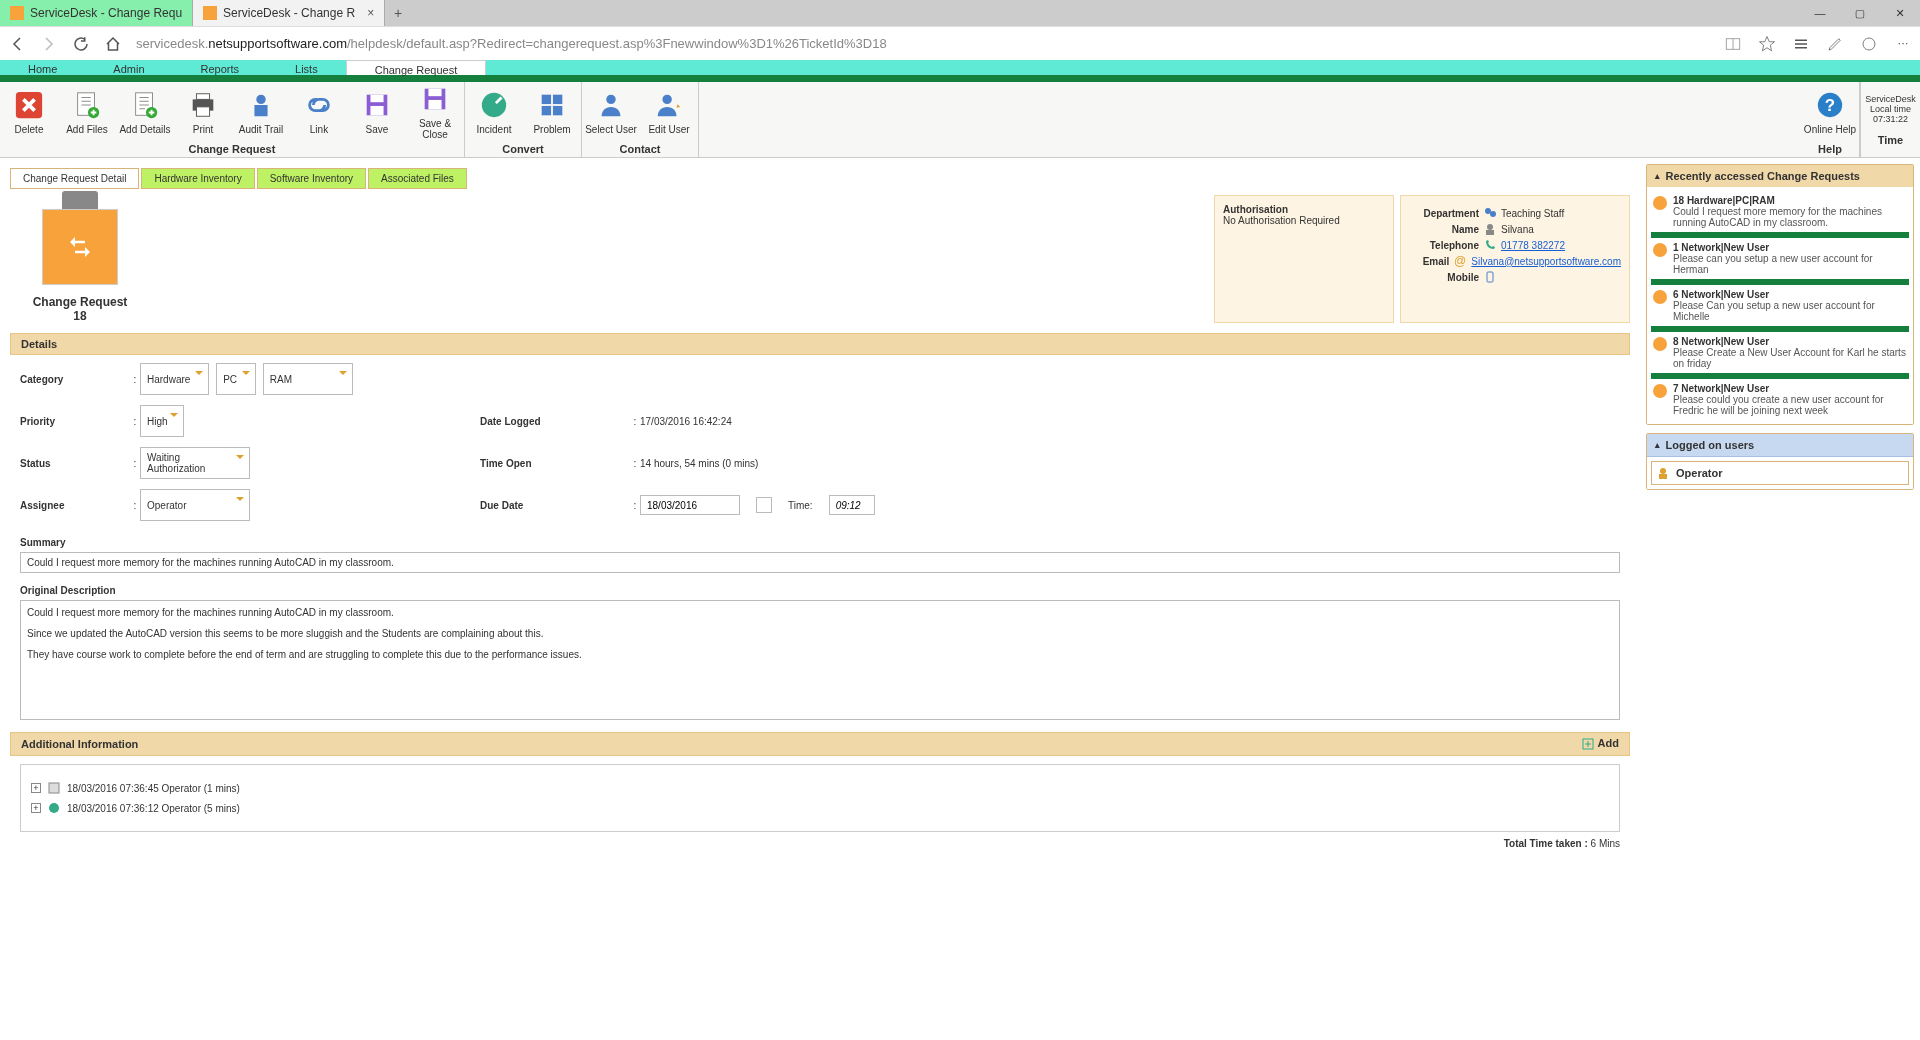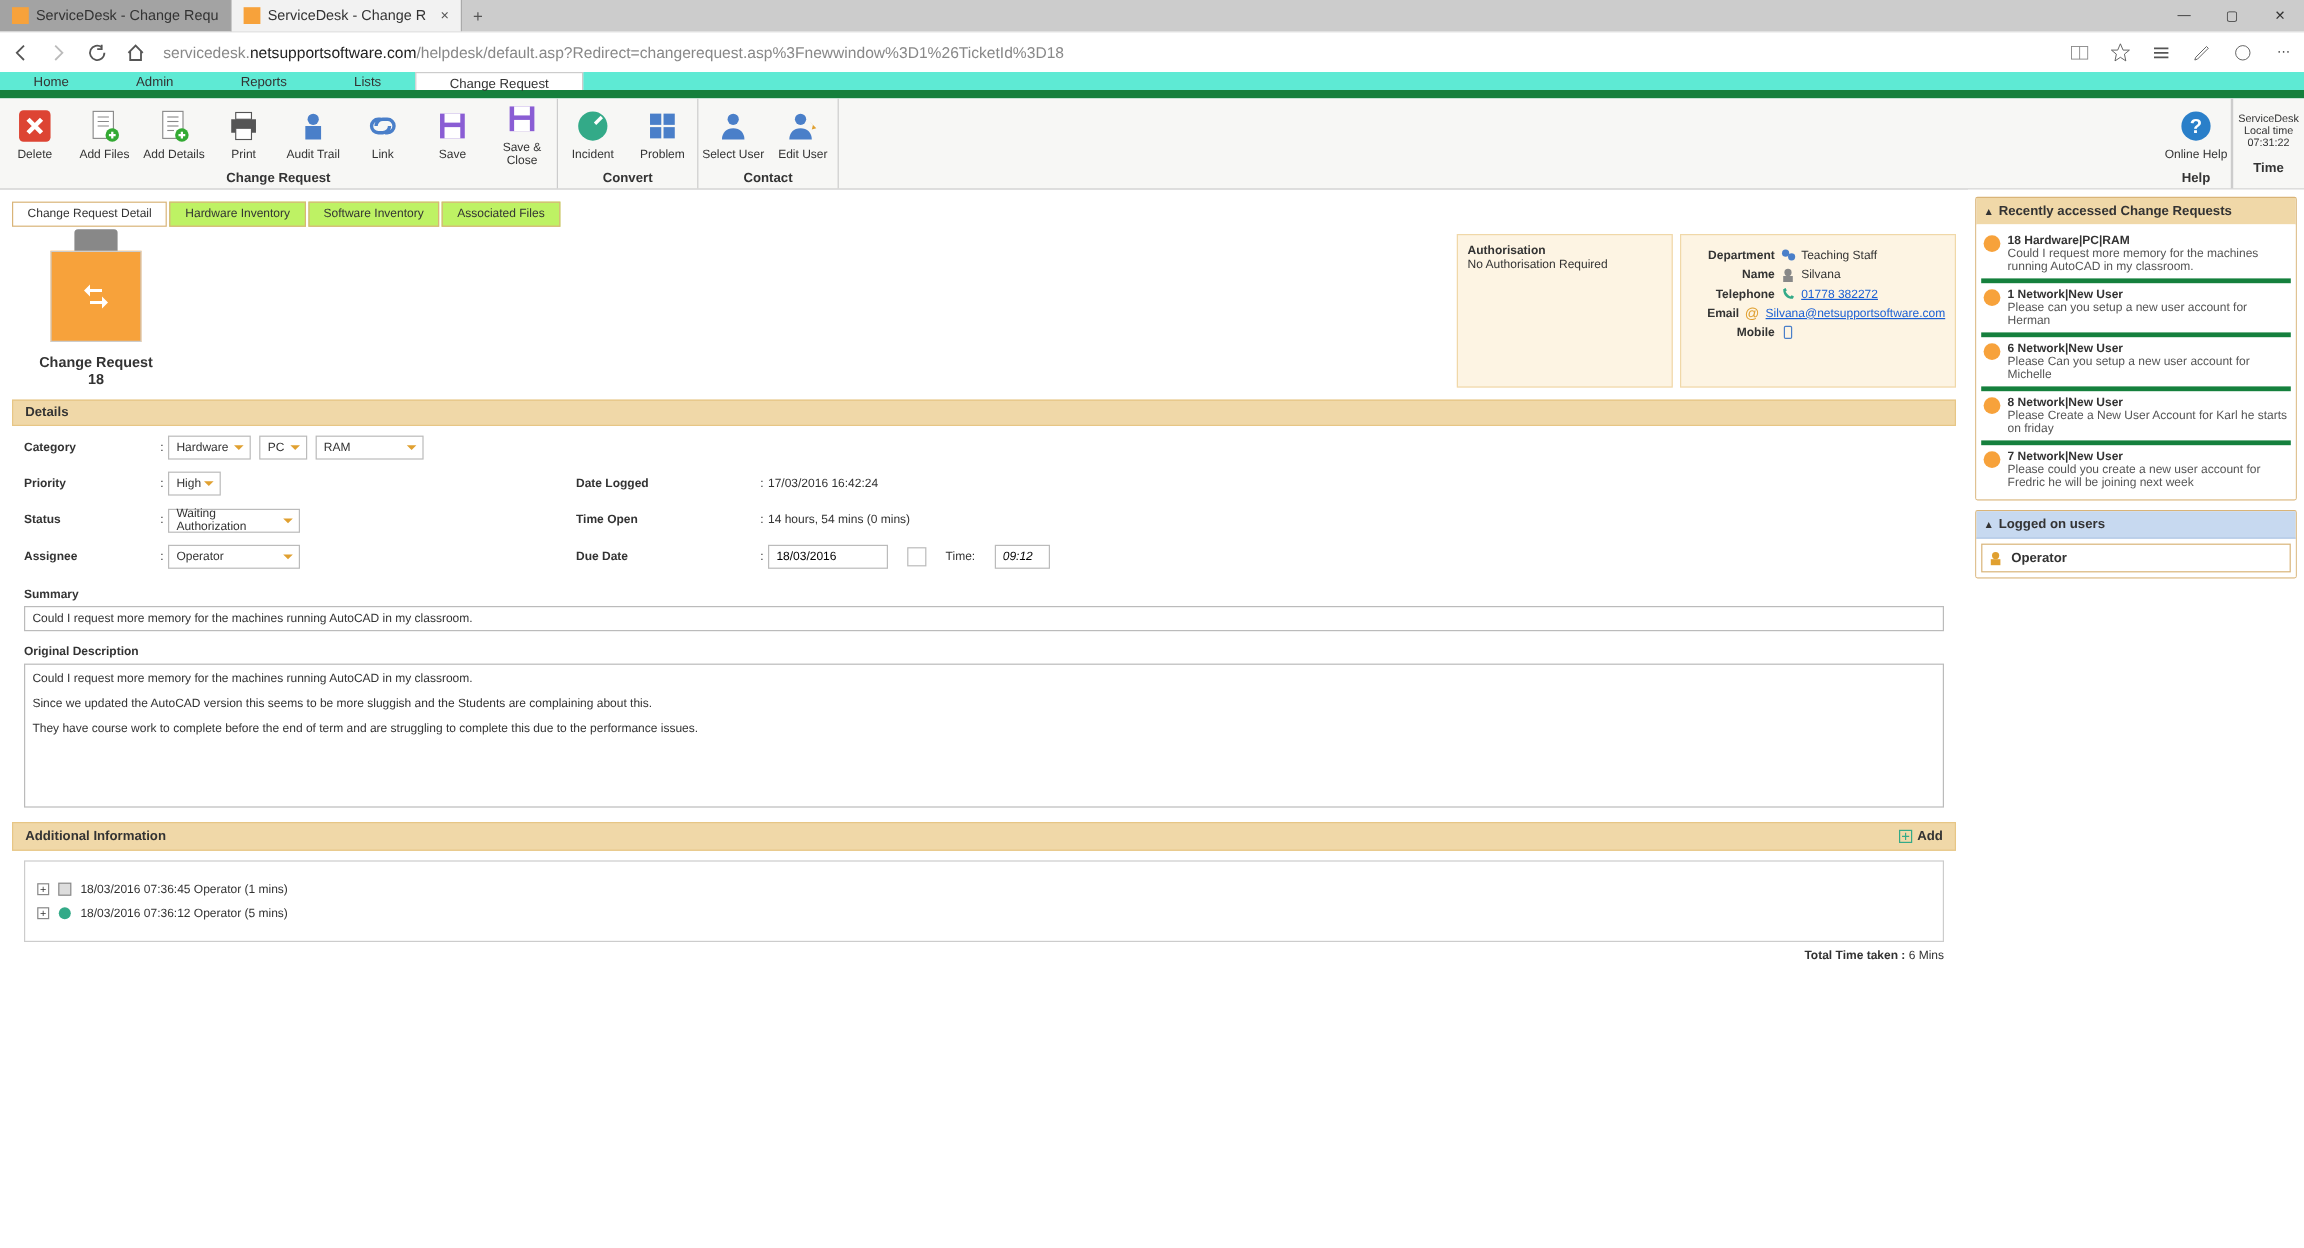--- a/index.html
+++ b/index.html
@@ -1,21 +1,21 @@
 <!DOCTYPE html>
 <html><head>
 <meta charset="utf-8">
 <style>
 *{box-sizing:border-box;margin:0;padding:0;font-family:"Segoe UI",Tahoma,sans-serif;}
 body{background:#fff;font-size:11px;color:#333;overflow:hidden;}
 
 
 .browser-top{background:#ccc;}
 .tab-strip{display:flex;align-items:center;height:26px;background:#ccc;}
-.tab{display:flex;align-items:center;gap:6px;height:26px;padding:0 10px;background:#a3a3a3;border-right:1px solid #aaa;font-size:12px;color:#333;}
+.tab{display:flex;align-items:center;gap:6px;height:26px;padding:0 10px;background:#86efac;border-right:1px solid #aaa;font-size:12px;color:#333;}
 .tab.active{background:#f2f2f2;}
 .tab .favicon{width:14px;height:14px;background:#f7a23b;display:inline-block;}
 .tab .close{margin-left:6px;color:#555;}
 .newtab{width:26px;text-align:center;color:#555;font-size:14px;}
 .win-controls{margin-left:auto;display:flex;}
 .win-controls div{width:40px;height:26px;display:flex;align-items:center;justify-content:center;color:#333;}
 .nav-bar{display:flex;align-items:center;height:34px;background:#ffffff;border-top:1px solid #ddd;padding:0 8px;gap:14px;}
 .nav-bar .nav-icon{width:18px;height:18px;display:flex;align-items:center;justify-content:center;color:#555;}
 .url{flex:1;font-size:13px;color:#888;}
 .url .host{color:#222;}
@@ -65,21 +65,21 @@
 .contact-row a{color:#1a5fd4;text-decoration:underline;}
 
 
 .section-hd{background:#f0d8a8;padding:4px 10px;font-weight:bold;font-size:11px;border:1px solid #e7c685;margin-bottom:8px;display:flex;align-items:center;}
 .section-hd .add{margin-left:auto;font-weight:bold;color:#333;}
 
 
 .form-grid{display:grid;grid-template-columns:110px 10px 340px 150px 10px 1fr;row-gap:10px;align-items:center;font-size:10px;margin:0 10px 16px;}
 .form-grid .lbl{font-weight:bold;}
 .form-grid .colon{text-align:center;}
-.sel{display:inline-flex;align-items:center;border:1px solid #bbb;background:#fff;height:20px;padding:0 18px 0 6px;margin-right:4px;position:relative;font-size:10px;}
+.sel{display:inline-flex;align-items:center;border:1px solid #bbb;background:#fff;height:32px;padding:0 18px 0 6px;margin-right:4px;position:relative;font-size:10px;}
 .sel:after{content:"";position:absolute;right:5px;top:7px;border:4px solid transparent;border-top-color:#e0a030;}
 .txt-input{border:1px solid #bbb;height:20px;padding:0 6px;font-size:10px;background:#fff;}
 .date-row{display:flex;align-items:center;gap:16px;}
 .cal-icon{width:16px;height:16px;border:1px solid #bbb;display:inline-block;}
 
 .full-row{margin:0 10px 12px;}
 .full-row .lbl{font-weight:bold;font-size:10px;margin-bottom:4px;display:block;}
 .summary-box{border:1px solid #bbb;padding:4px 6px;font-size:10px;background:#fff;}
 .desc-box{border:1px solid #bbb;padding:6px;font-size:10px;background:#fff;height:120px;}
 .desc-box p{margin-bottom:10px;}
@@ -90,21 +90,21 @@
 .note-icon{width:14px;height:14px;display:inline-block;}
 .total-row{text-align:right;font-size:10px;margin:6px 10px 0;}
 .total-row b{font-weight:bold;}
 
 
 .side-panel{border:1px solid #d9b478;border-radius:2px;margin-bottom:8px;}
 .side-hd{background:#f0d8a8;padding:5px 8px;font-weight:bold;font-size:11px;display:flex;align-items:center;gap:6px;}
 .side-hd.blue{background:#c7d9f0;border-bottom:1px solid #a7c0e0;}
 .side-hd .chev{font-size:9px;}
 .side-body{padding:4px;background:#fff;}
-.recent-item{display:flex;gap:6px;padding:4px 2px;font-size:10px;border-bottom:4px solid #15803d;}
+.recent-item{display:flex;gap:6px;padding:4px 2px;font-size:10px;border-bottom:6px solid #15803d;}
 .recent-item:last-child{border-bottom:none;}
 .recent-ic{width:14px;height:14px;background:#f7a23b;border-radius:50%;flex:none;margin-top:1px;}
 .recent-item .t{font-weight:bold;}
 .recent-item .d{color:#555;}
 .user-row{display:flex;align-items:center;gap:6px;padding:4px;border:1px solid #d9b478;background:#fff;}
 .user-ic{width:14px;height:14px;}
 </style>
 </head>
 <body>
 

